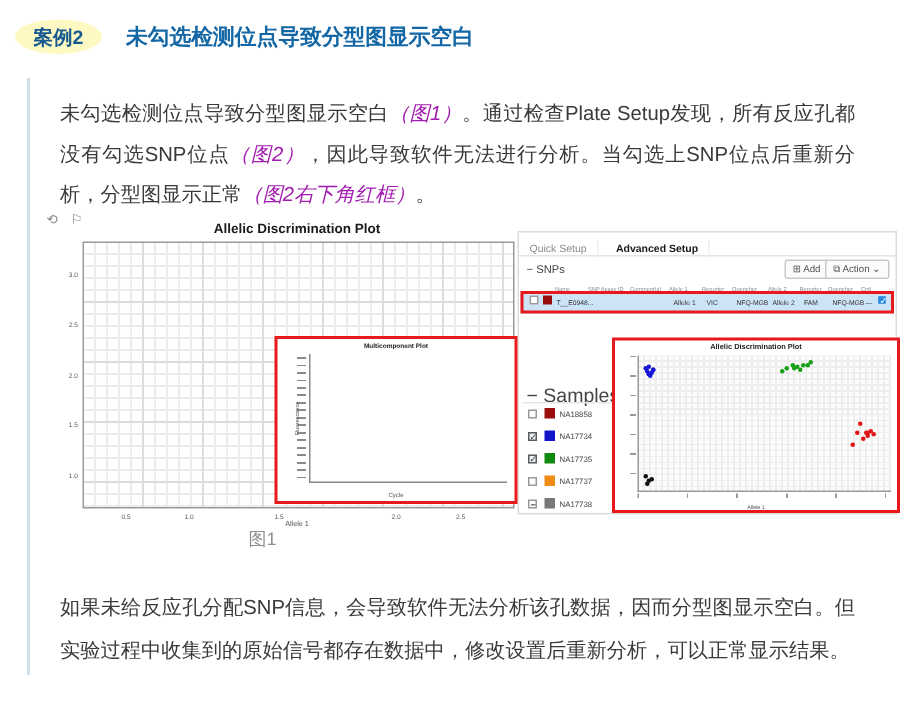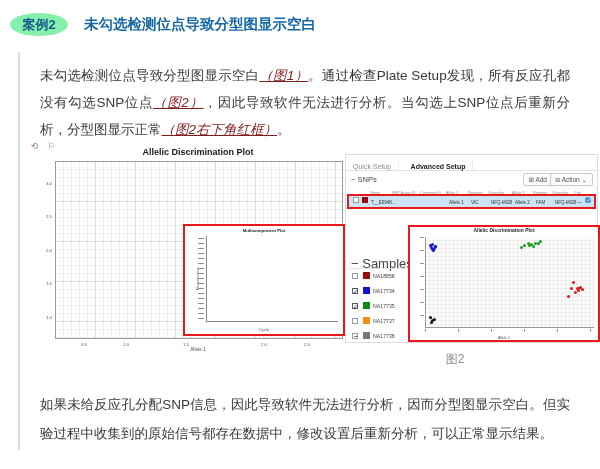--- a/index.html
+++ b/index.html
@@ -1,25 +1,25 @@
 <!DOCTYPE html>
 <html><head>
 <meta charset="utf-8">
 <style>
   html,body{margin:0;padding:0;}
   body{width:600px;height:469px;background:#fff;font-family:"Liberation Sans","DejaVu Sans",sans-serif;position:relative;overflow:hidden;}
   
-  .badge{position:absolute;left:10px;top:13px;width:58px;height:23px;background:#86efac;border-radius:50%;color:#15598f;font-weight:bold;font-size:13px;line-height:23px;text-align:center;}
+  .badge{position:absolute;left:10px;top:13px;width:58px;height:23px;background:#fef9c3;border-radius:50%;color:#15598f;font-weight:bold;font-size:13px;line-height:23px;text-align:center;}
   .page-title{position:absolute;left:84px;top:15px;margin:0;color:#1467a5;font-weight:bold;font-size:14.5px;}
   .rule{position:absolute;left:18px;top:52px;width:2px;height:398px;background:#cfe0eb;}
   
   .para{position:absolute;left:40px;width:530px;margin:0;font-size:13.5px;line-height:27px;color:#3a3a3a;text-align:justify;}
   .p1{top:62px;}
   .p2{top:390px;line-height:29px;}
-  .em{color:#7f1d1d;font-style:italic;text-decoration:underline;}
+  .em{color:#a21caf;font-style:italic;}
   
   .figures{position:absolute;left:0;top:138px;width:600px;height:236px;}
   .cap{position:absolute;top:213px;font-size:12px;color:#8f8f8f;text-align:center;}
   .cap1{left:60px;width:230px;}
   .cap2{left:345px;width:220px;}
   
   .f1-icons{position:absolute;left:31px;top:3px;font-size:9px;color:#8a8a8a;letter-spacing:3px;}
   .f1-title{position:absolute;left:55px;top:9px;width:286px;text-align:center;font-size:9px;font-weight:bold;color:#1a1a1a;}
   .f1-plot{position:absolute;left:55px;top:23px;width:286px;height:176px;border:1px solid #9a9a9a;
     background:
@@ -229,18 +229,18 @@
             <div class="dot" style="left: 2%; top: 88%; background: rgb(17, 17, 17);"></div>
             <div class="dot" style="left: 3%; top: 91%; background: rgb(17, 17, 17);"></div>
             <div class="dot" style="left: 2.5%; top: 93%; background: rgb(17, 17, 17);"></div>
             <div class="dot" style="left: 4%; top: 90%; background: rgb(17, 17, 17);"></div>
           </div>
         <div class="i2-xticks"></div>
         <div class="i2-xlab">Allele 1</div>
       </div>
     </div>
 
-    <div class="cap cap2">图2</div>
+    <div class="cap cap1">图1</div>
   </div>
 
-  <p class="para p2">如果未给反应孔分配SNP信息，因此导致软件无法进行分析，因而分型图显示空白。但实验过程中收集到的原始信号都存在数据中，修改设置后重新分析，可以正常显示结果。</p>
+  <p class="para p2">如果未给反应孔分配SNP信息，会导致软件无法分析该孔数据，因而分型图显示空白。但实验过程中收集到的原始信号都存在数据中，修改设置后重新分析，可以正常显示结果。</p>
 
 </div>
 
 </body></html>

